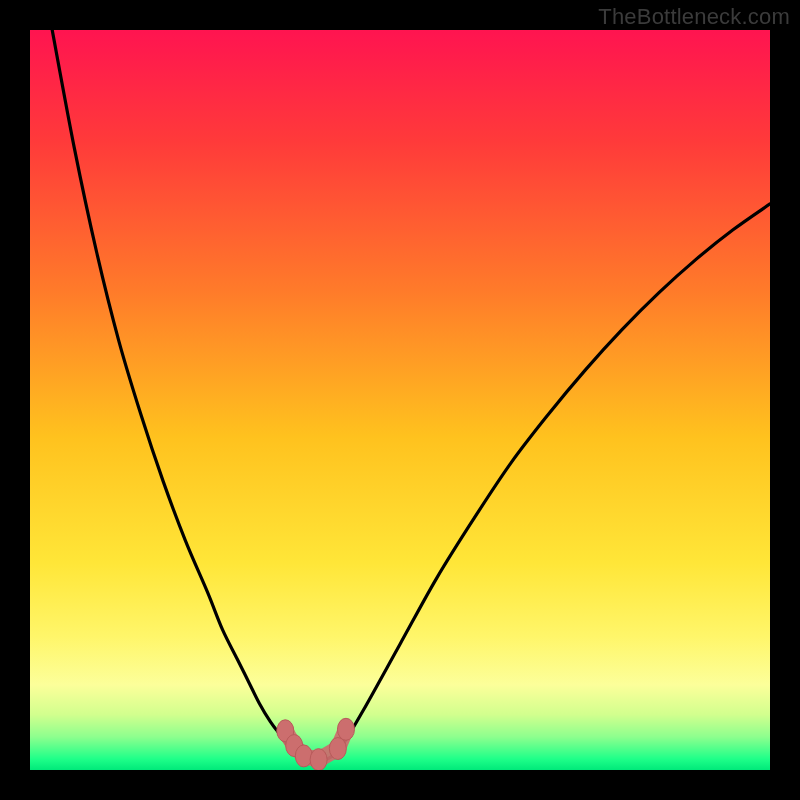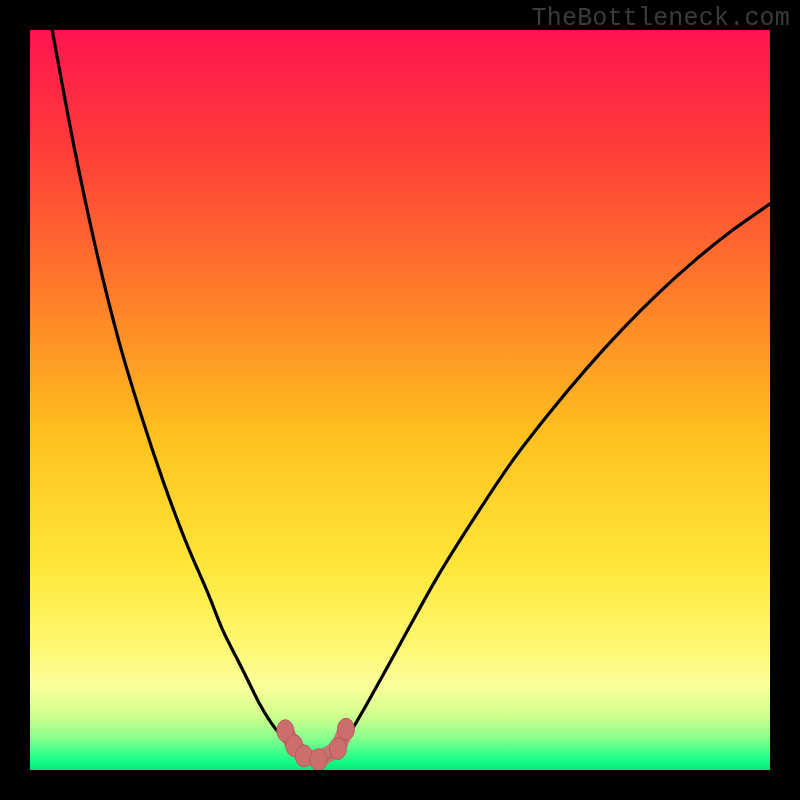--- a/index.html
+++ b/index.html
@@ -23,24 +23,24 @@
     top: 30px;
     width: 740px;
     height: 740px;
     overflow: hidden;
   }
   .watermark {
     position: absolute;
     top: 4px;
     right: 10px;
     color: #3b3b3b;
-    font-size: 25px;
+    font-size: 22px;
     font-weight: 500;
     letter-spacing: 0.2px;
-    font-family: Liberation Mono, monospace;
+    font-family: Liberation Sans, sans-serif;
     text-align: right;
   }
   svg { display: block; }
 </style>
 </head>
 <body>
 
 <div class="outer">
   <div class="watermark">TheBottleneck.com</div>
   <div class="plot-area">

